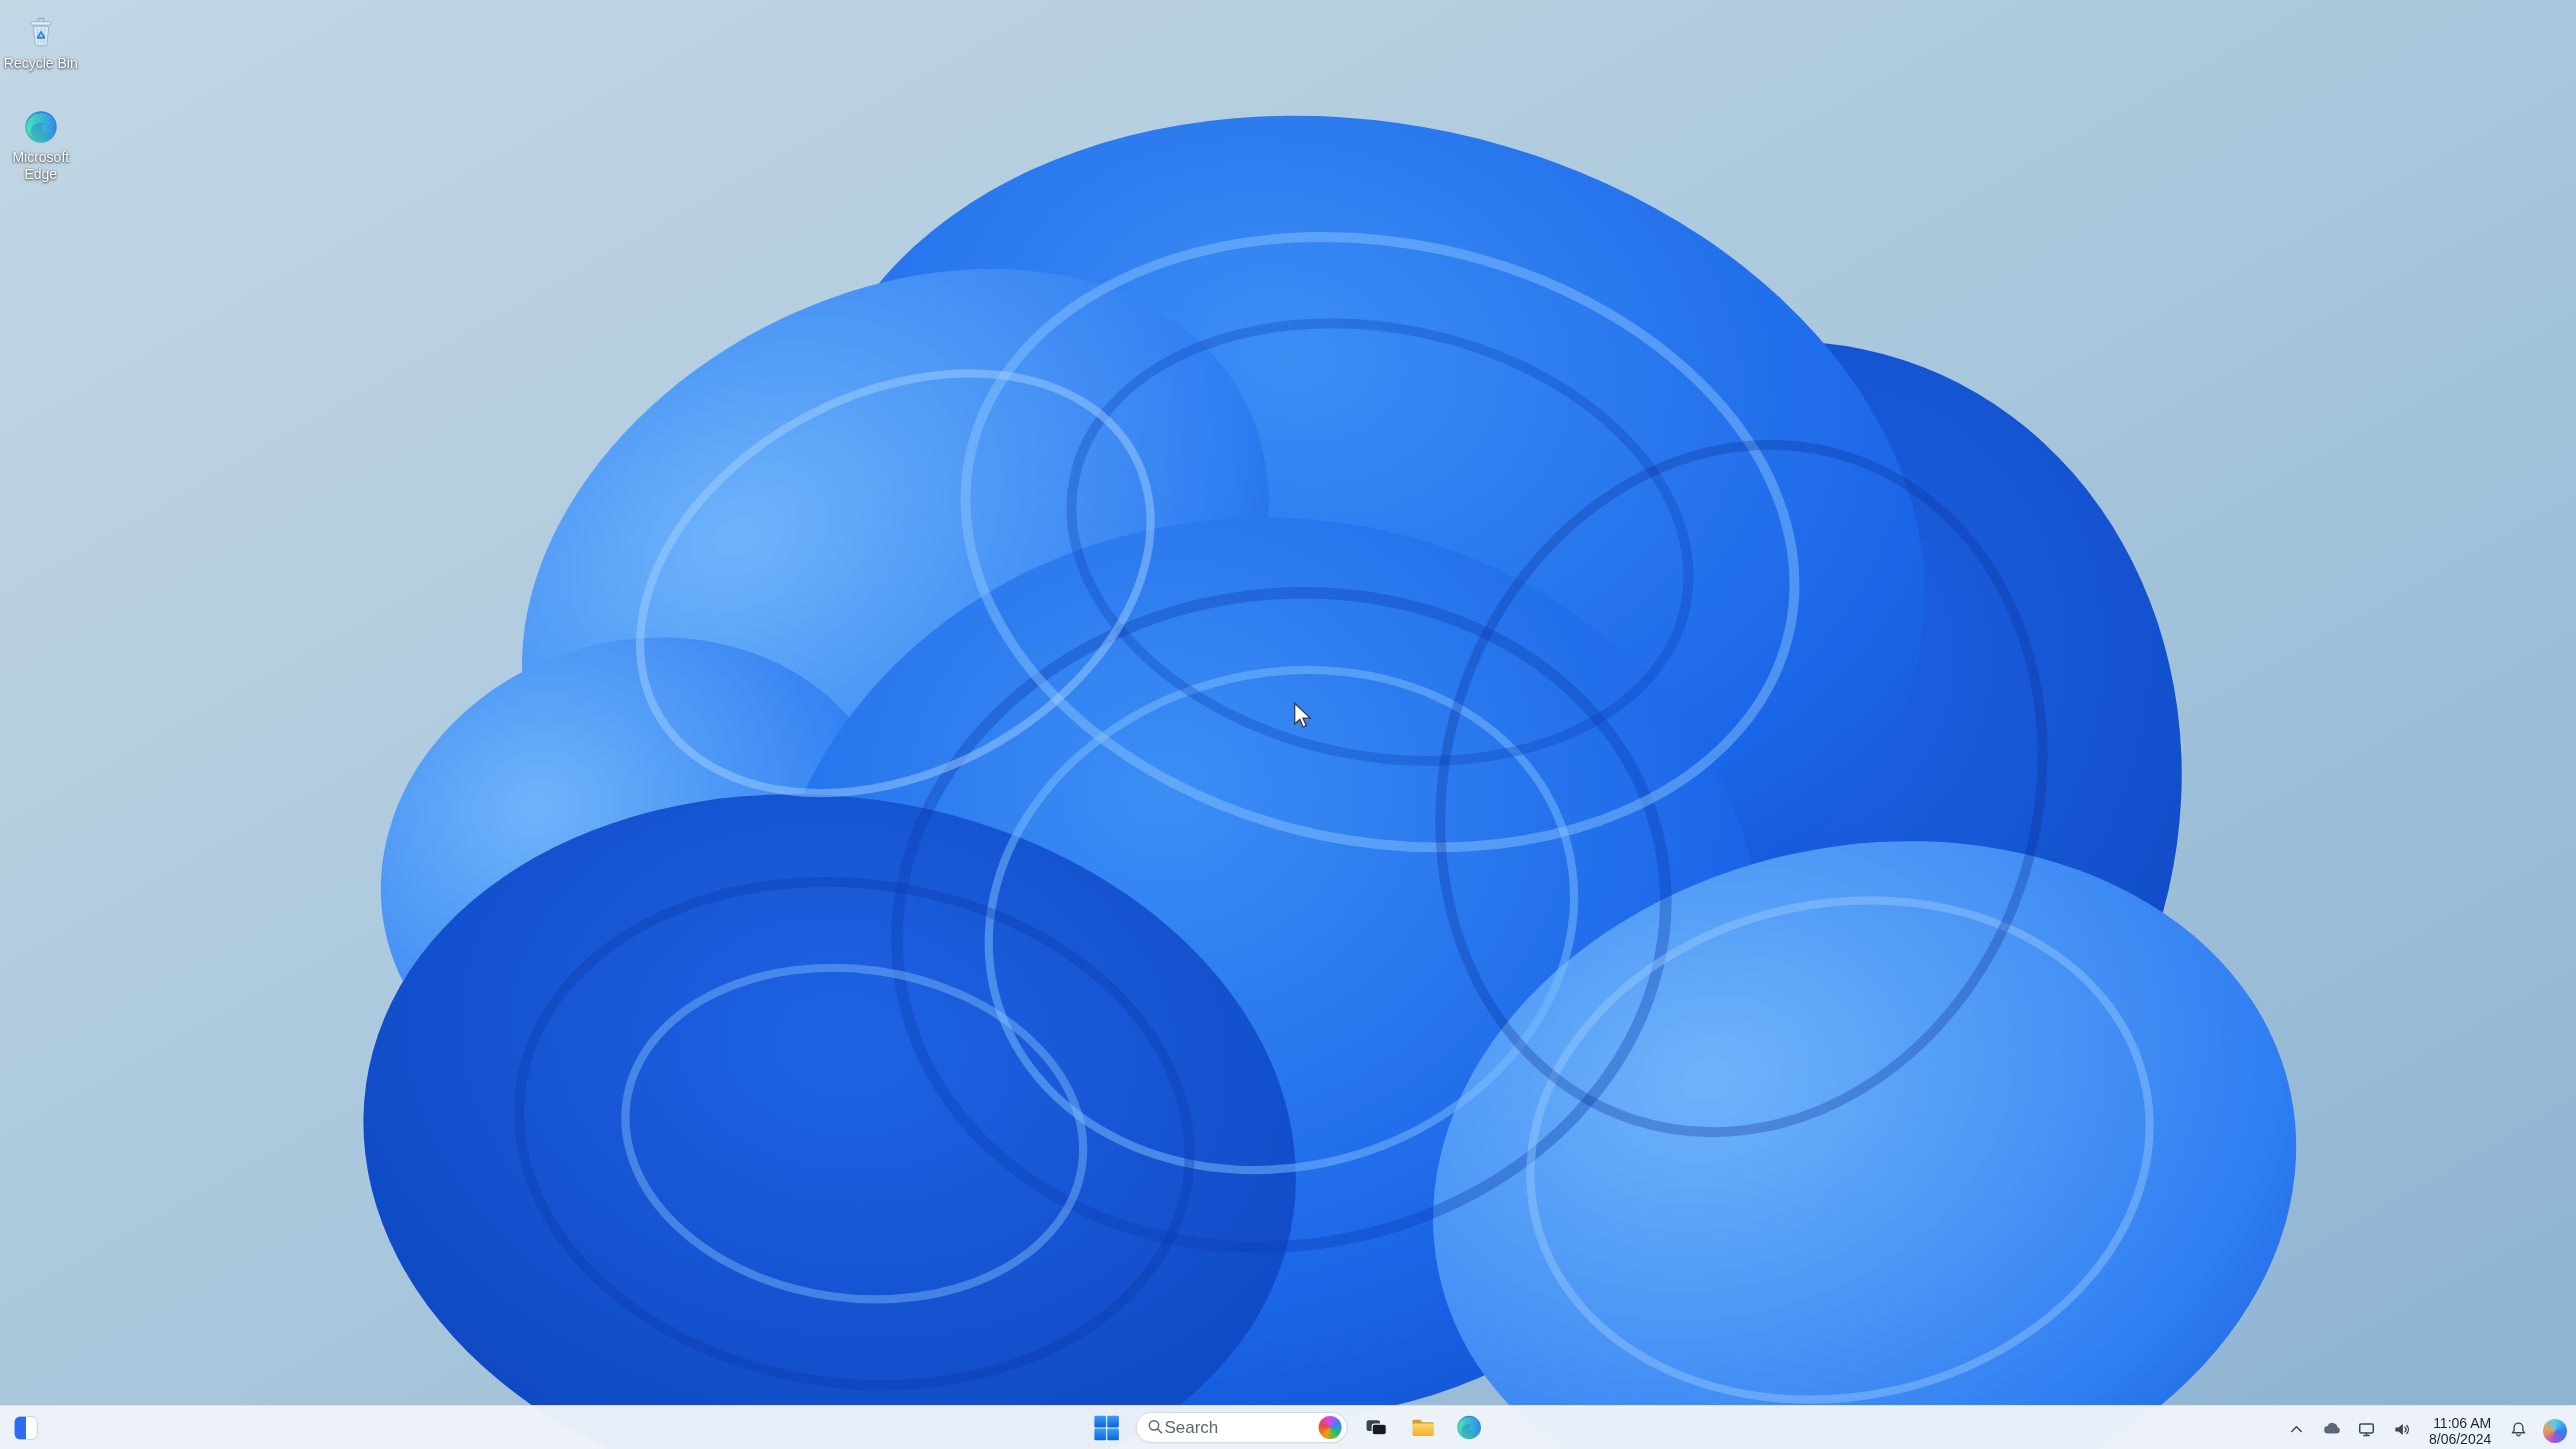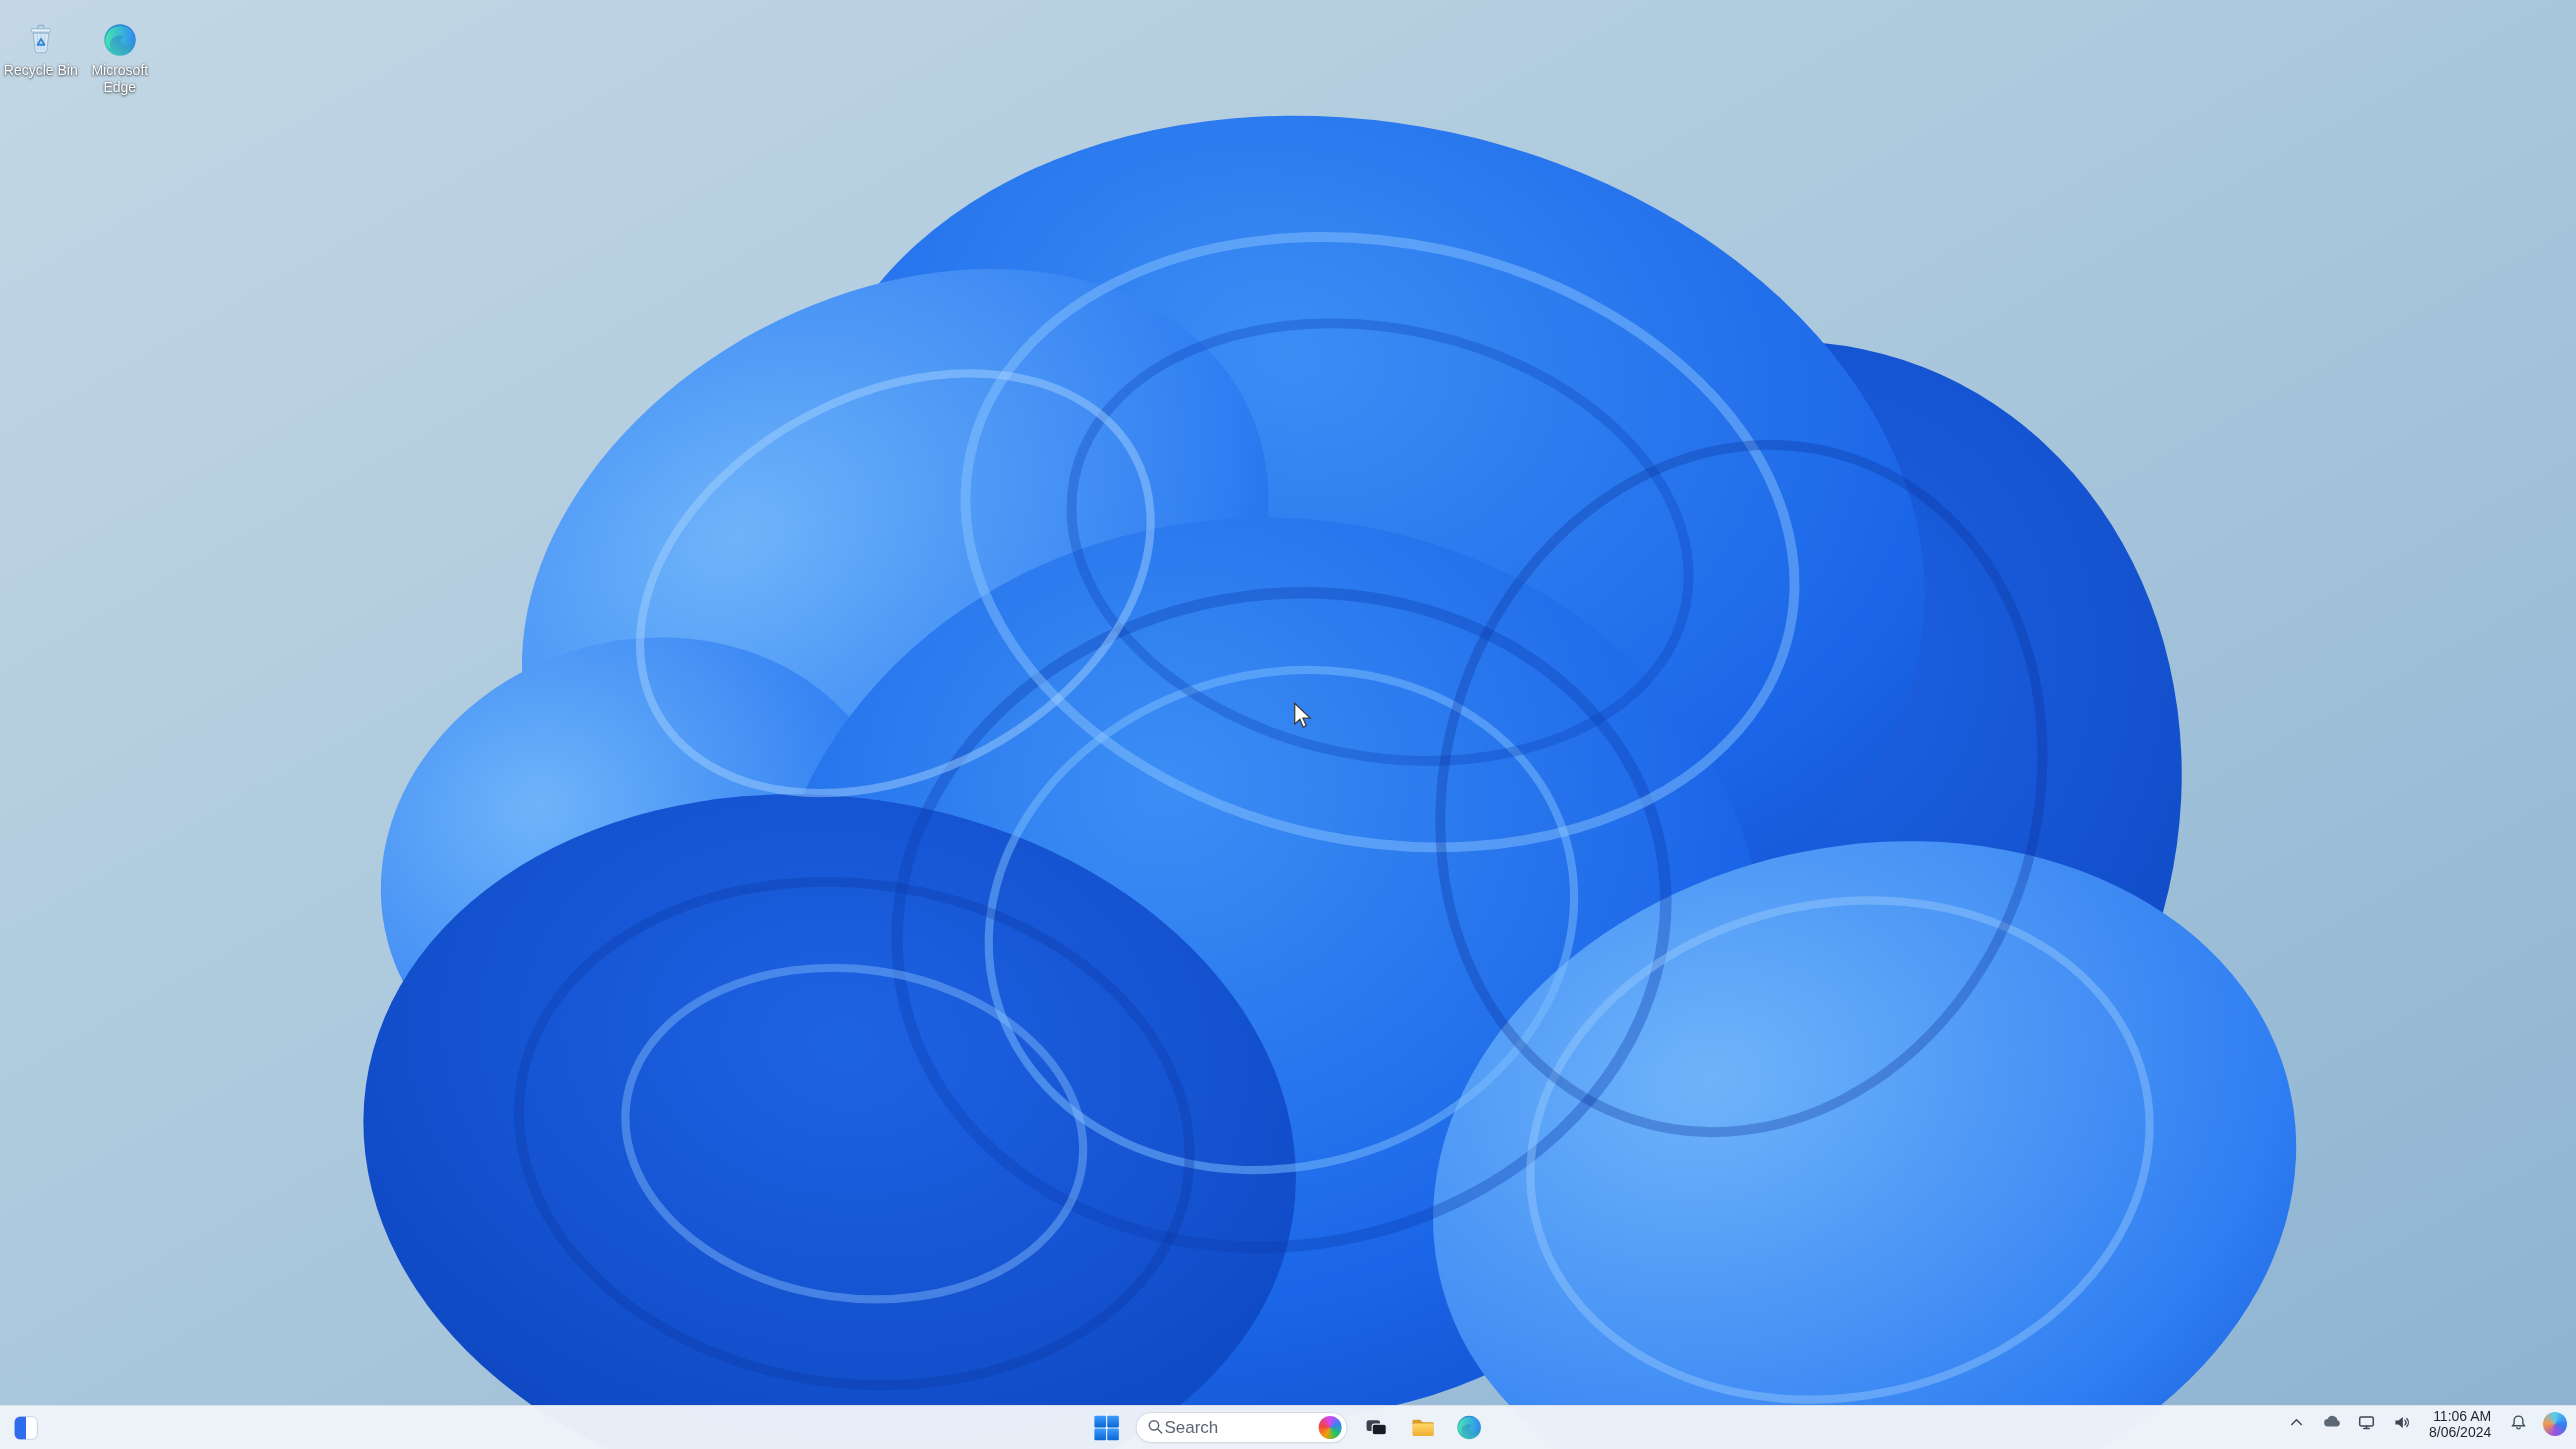--- a/index.html
+++ b/index.html
@@ -3,37 +3,37 @@
 <meta charset="utf-8">
 <style>
   *{box-sizing:border-box;margin:0;padding:0}
   html,body{width:2576px;height:1449px;overflow:hidden}
   body{font-family:"Liberation Sans","DejaVu Sans",sans-serif}
   .screen{position:relative;width:2576px;height:1449px;overflow:hidden;
     background:linear-gradient(140deg,#c3d7e5 0%,#a9c7dc 45%,#8db3d2 100%)}
   .wallpaper-art{position:absolute;inset:0;width:100%;height:100%;display:block}
 
   
-  .desktop-icons{position:absolute;left:1.3px;top:22px;display:flex;flex-direction:row;z-index:10}
+  .desktop-icons{position:absolute;left:1.3px;top:15px;display:flex;flex-direction:column;z-index:10}
   .desktop-icon{width:79px;height:94px;display:flex;flex-direction:column;align-items:center;gap:4px;cursor:default}
   .dicon{width:36px;height:36px}
   .dicon svg{width:100%;height:100%;display:block}
   .dlabel{font-size:14px;line-height:17px;color:#fff;text-align:center;max-width:76px;
     text-shadow:0 1.3px 2.7px rgba(0,0,0,.65),0 0 2px rgba(0,0,0,.45)}
 
   
   .cursor{position:absolute;left:1293px;top:702px;width:21.5px;height:31px;z-index:60}
 
   
   .taskbar{position:absolute;left:0;right:0;bottom:0;height:44px;z-index:40;
     background:rgba(240,244,250,0.97);border-top:0.7px solid rgba(0,0,0,0.07)}
   .tb-left{position:absolute;left:8px;top:0;height:100%;display:flex;align-items:center}
   .tb-center{position:absolute;left:50%;top:0;height:100%;transform:translateX(-50%);
     display:flex;align-items:center;gap:10.7px}
-  .tb-right{position:absolute;right:6.7px;top:0;height:100%;display:flex;align-items:flex-start;gap:7px}
+  .tb-right{position:absolute;right:6.7px;top:0;height:100%;display:flex;align-items:flex-end;gap:7px}
   .tb-btn{width:36px;height:36px;border:none;background:transparent;border-radius:5.4px;
     display:flex;align-items:center;justify-content:center;padding:0;cursor:pointer}
   .tb-btn svg{display:block}
   .searchbox{height:31px;min-width:212px;background:#ffffff;border:0.7px solid #d4dbe4;border-radius:15.4px;
     display:flex;align-items:center;padding:0 4.7px 0 10.7px;cursor:pointer;
     box-shadow:0 0.7px 1.3px rgba(0,0,0,0.05)}
   .search-text{font-size:17px;color:#5a6572;flex:1;white-space:nowrap}
   .circle-badge{width:23px;height:23px;border-radius:50%;background:#e0457b;
     background:conic-gradient(from 210deg,#f59e0b,#ef4444,#d946ef,#3b82f6,#22c55e,#f59e0b)}
   .copilot{width:24px;height:24px;border-radius:50%;background:#7b61ff;

